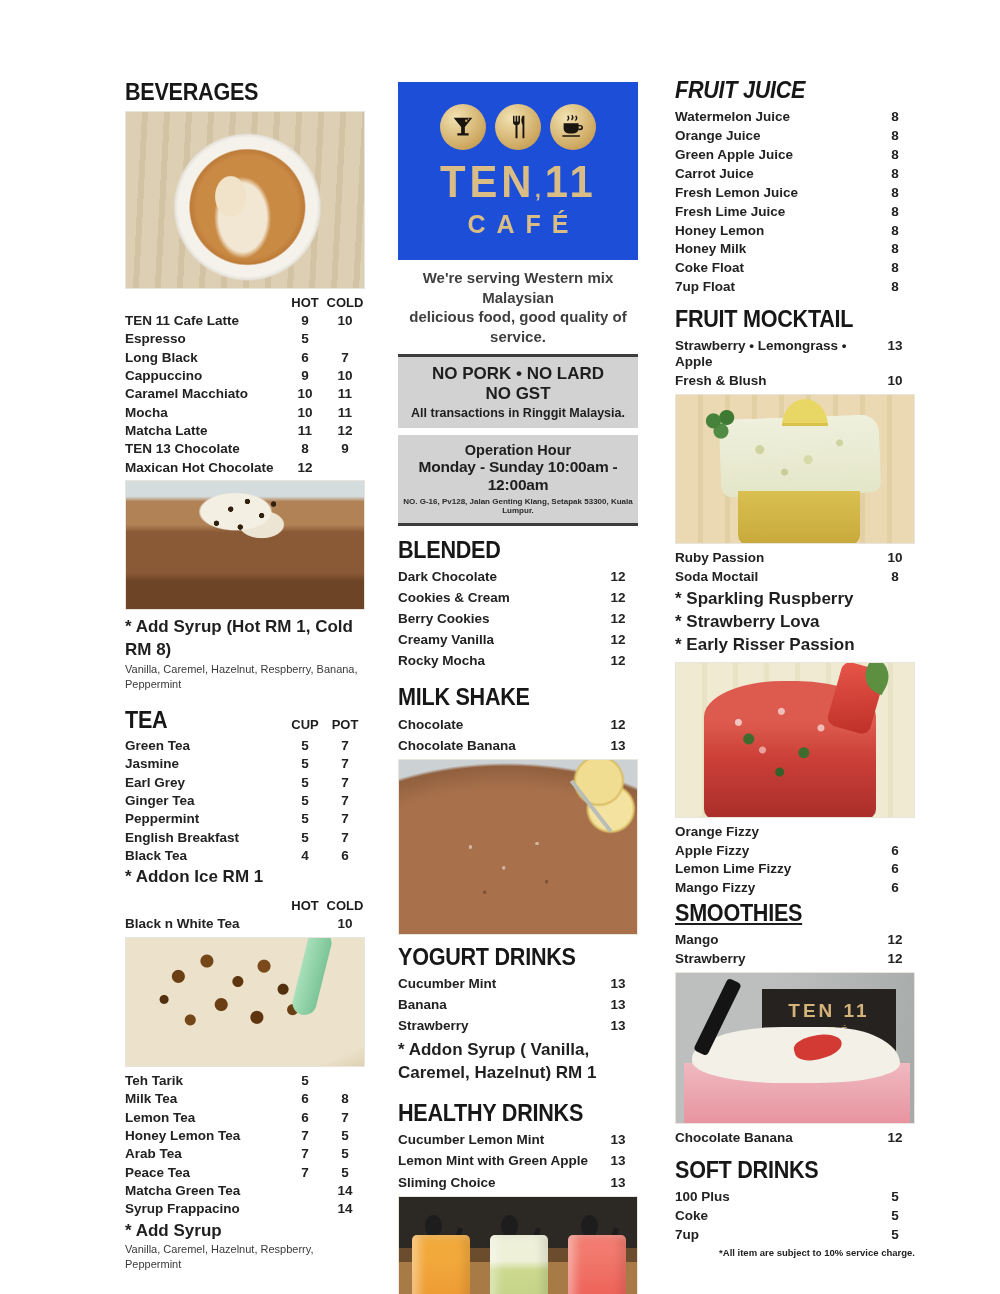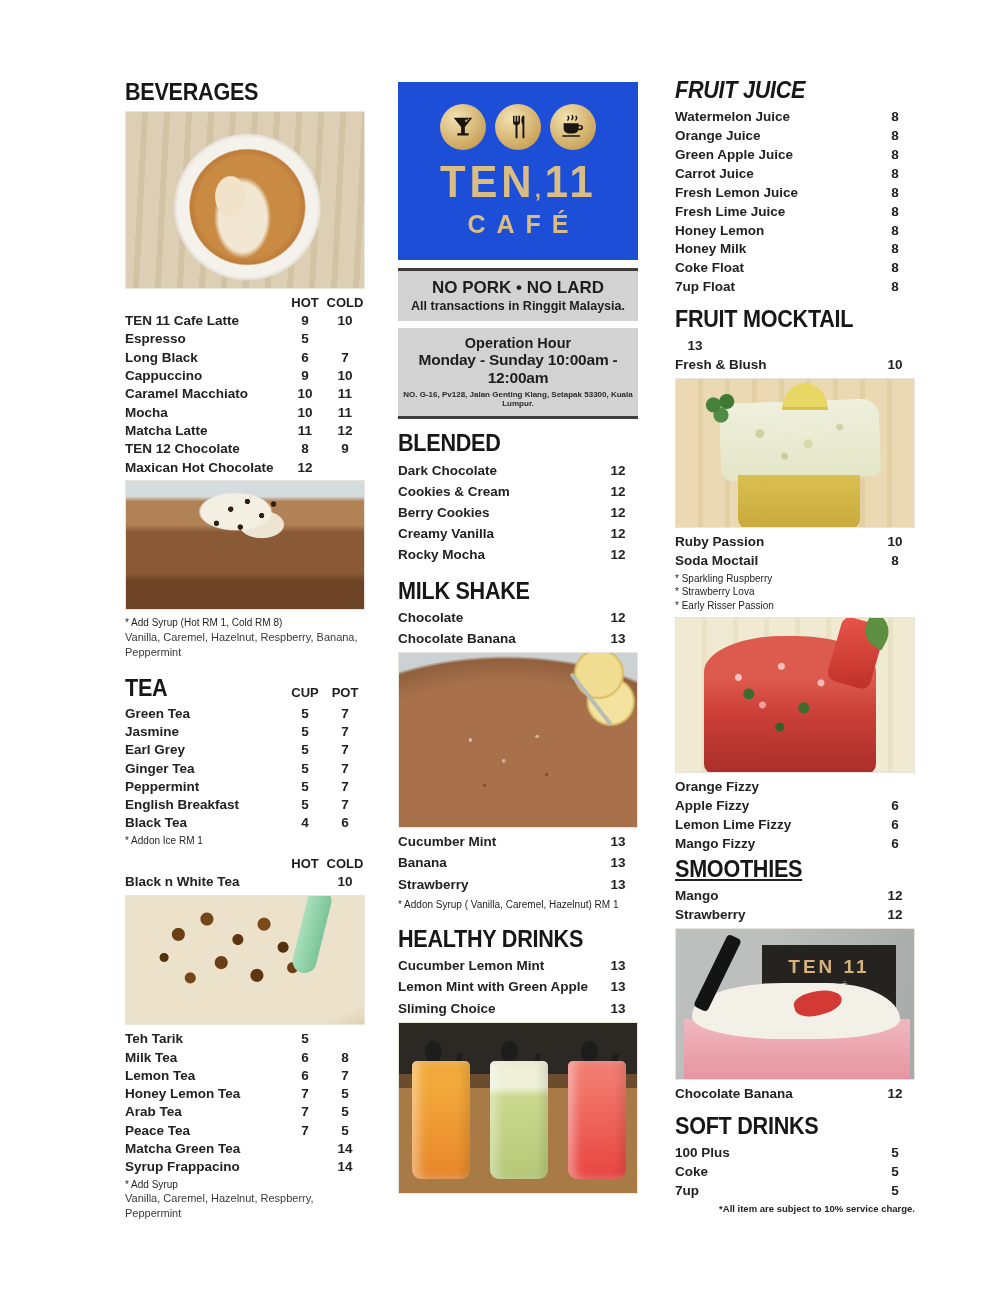--- a/index.html
+++ b/index.html
@@ -20,21 +20,21 @@
   
   .row{display:flex;align-items:baseline;font-size:13.5px;font-weight:700;line-height:1.18;color:#222;}
   .nm{flex:1;padding-right:4px;}
   .p{width:40px;text-align:center;flex:none;}
   .sp{flex:1;}
   .hdr{display:flex;font-size:13px;font-weight:700;margin:2px 0 3px 0;color:#1c1c1c;}
   .list.c1 .row{margin:2.4px 0;}
   .list.c2 .row{margin:5.2px 0;}
   .list.c3 .row{margin:3.0px 0;}
   .note{font-size:11px;font-weight:400;color:#3a3a3a;line-height:1.35;}
-  .nb{font-weight:400;font-size:10px;color:#1f1f1f;}
+  .nb{font-weight:700;font-size:17px;color:#1f1f1f;}
   .foot{font-size:9.5px;font-weight:700;text-align:right;margin-top:4px;color:#222;}
 
   
   .ph{width:240px;margin:5px 0 6px 0;position:relative;overflow:hidden;border:1px solid #e8e4de;box-sizing:border-box;}
   #ph-latte{height:178px;background:
     radial-gradient(ellipse 26px 34px at 44% 48%,#f0e3c9 0 58%,rgba(240,227,201,0) 62%),
     radial-gradient(ellipse 46px 66px at 49% 60%,#f2e7d2 0 52%,rgba(242,231,210,0) 62%),
     radial-gradient(circle at 51% 54%,#c98a44 0 33%,#bd7c38 37%,rgba(0,0,0,0) 38%),
     radial-gradient(circle at 51% 54%,#f5f2ec 0 45%,#e6e2da 47%,rgba(0,0,0,0) 48%),
     repeating-linear-gradient(93deg,#dccfb4 0 16px,#d2c3a4 16px 22px);}
@@ -180,21 +180,21 @@
           <span class="nm">Mocha</span>
           <span class="p">10</span>
           <span class="p">11</span>
         </div>
         <div class="row">
           <span class="nm">Matcha Latte</span>
           <span class="p">11</span>
           <span class="p">12</span>
         </div>
         <div class="row">
-          <span class="nm">TEN 12 Chocolate</span>
+          <span class="nm">TEN 13 Chocolate</span>
           <span class="p">8</span>
           <span class="p">9</span>
         </div>
         <div class="row">
           <span class="nm">Maxican Hot Chocolate</span>
           <span class="p">12</span>
           <span class="p"></span>
         </div>
       </div>
     <div class="ph" id="ph-choc"></div>
@@ -329,22 +329,26 @@
           <svg viewBox="0 0 24 24">
               <path fill="#1b1510" d="M4.5 9h12v4.2a4 4 0 0 1-4 4h-4a4 4 0 0 1-4-4zm12 1.3h1.4a2.1 2.1 0 0 1 0 4.2h-1.4v-1.3h1.3a.9.9 0 0 0 0-1.8h-1.3z"></path>
               <path fill="none" stroke="#1b1510" stroke-width="1.1" stroke-linecap="round" d="M8 3.4c.8 1 .8 2-.2 3.1M11.3 2.9c.8 1 .8 2-.2 3.1M14.4 3.4c.8 1 .8 2-.2 3.1"></path>
               <path fill="#1b1510" d="M3.5 18.6h14v1.2h-14z"></path>
             </svg>
         </div>
       </div>
       <div class="lg-line"><span>TEN</span><span class="lg-sep">,</span><span>11</span></div>
       <div class="lg-cafe">CAFÉ</div>
     </div>
+    <div class="tag">
+      <span>We're serving Western mix Malaysian</span><br><span>delicious food, good quality of service.</span>
+    </div>
     <div class="gbox first">
       <div class="np1">NO PORK • NO LARD</div>
+      <div class="np1">NO GST</div>
       <div class="np3">All transactions in Ringgit Malaysia.</div>
     </div>
     <div class="gbox second">
       <div class="oh1">Operation Hour</div>
       <div class="oh2">Monday - Sunday 10:00am - 12:00am</div>
       <div class="addr">NO. G-16, Pv128, Jalan Genting Klang, Setapak 53300, Kuala Lumpur.</div>
     </div>
 
     <div class="hwrap mt10">
         <h2 class="h">BLENDED</h2>
@@ -382,20 +386,23 @@
         </div>
         <div class="row">
           <span class="nm">Chocolate Banana</span>
           <span class="p">13</span>
         </div>
       </div>
     <div class="ph" id="ph-shake">
         <div class="skewer"></div>
       </div>
 
+    <div class="hwrap" style="margin-top:8px;">
+        <h2 class="h">YOGURT DRINKS</h2>
+      </div>
     <div class="list c2">
         <div class="row">
           <span class="nm">Cucumber Mint</span>
           <span class="p">13</span>
         </div>
         <div class="row">
           <span class="nm">Banana</span>
           <span class="p">13</span>
         </div>
         <div class="row">
@@ -480,20 +487,21 @@
           <span class="nm">7up Float</span>
           <span class="p">8</span>
         </div>
       </div>
 
     <div class="hwrap" style="margin-top:10px;">
         <h2 class="h">FRUIT MOCKTAIL</h2>
       </div>
     <div class="list c3">
         <div class="row">
+          <span class="nm">Strawberry • Lemongrass • Apple</span>
           <span class="p">13</span>
         </div>
         <div class="row">
           <span class="nm">Fresh &amp; Blush</span>
           <span class="p">10</span>
         </div>
       </div>
     <div class="ph" id="ph-green">
       <div class="gm-froth"></div>
       <div class="gm-body"></div>

